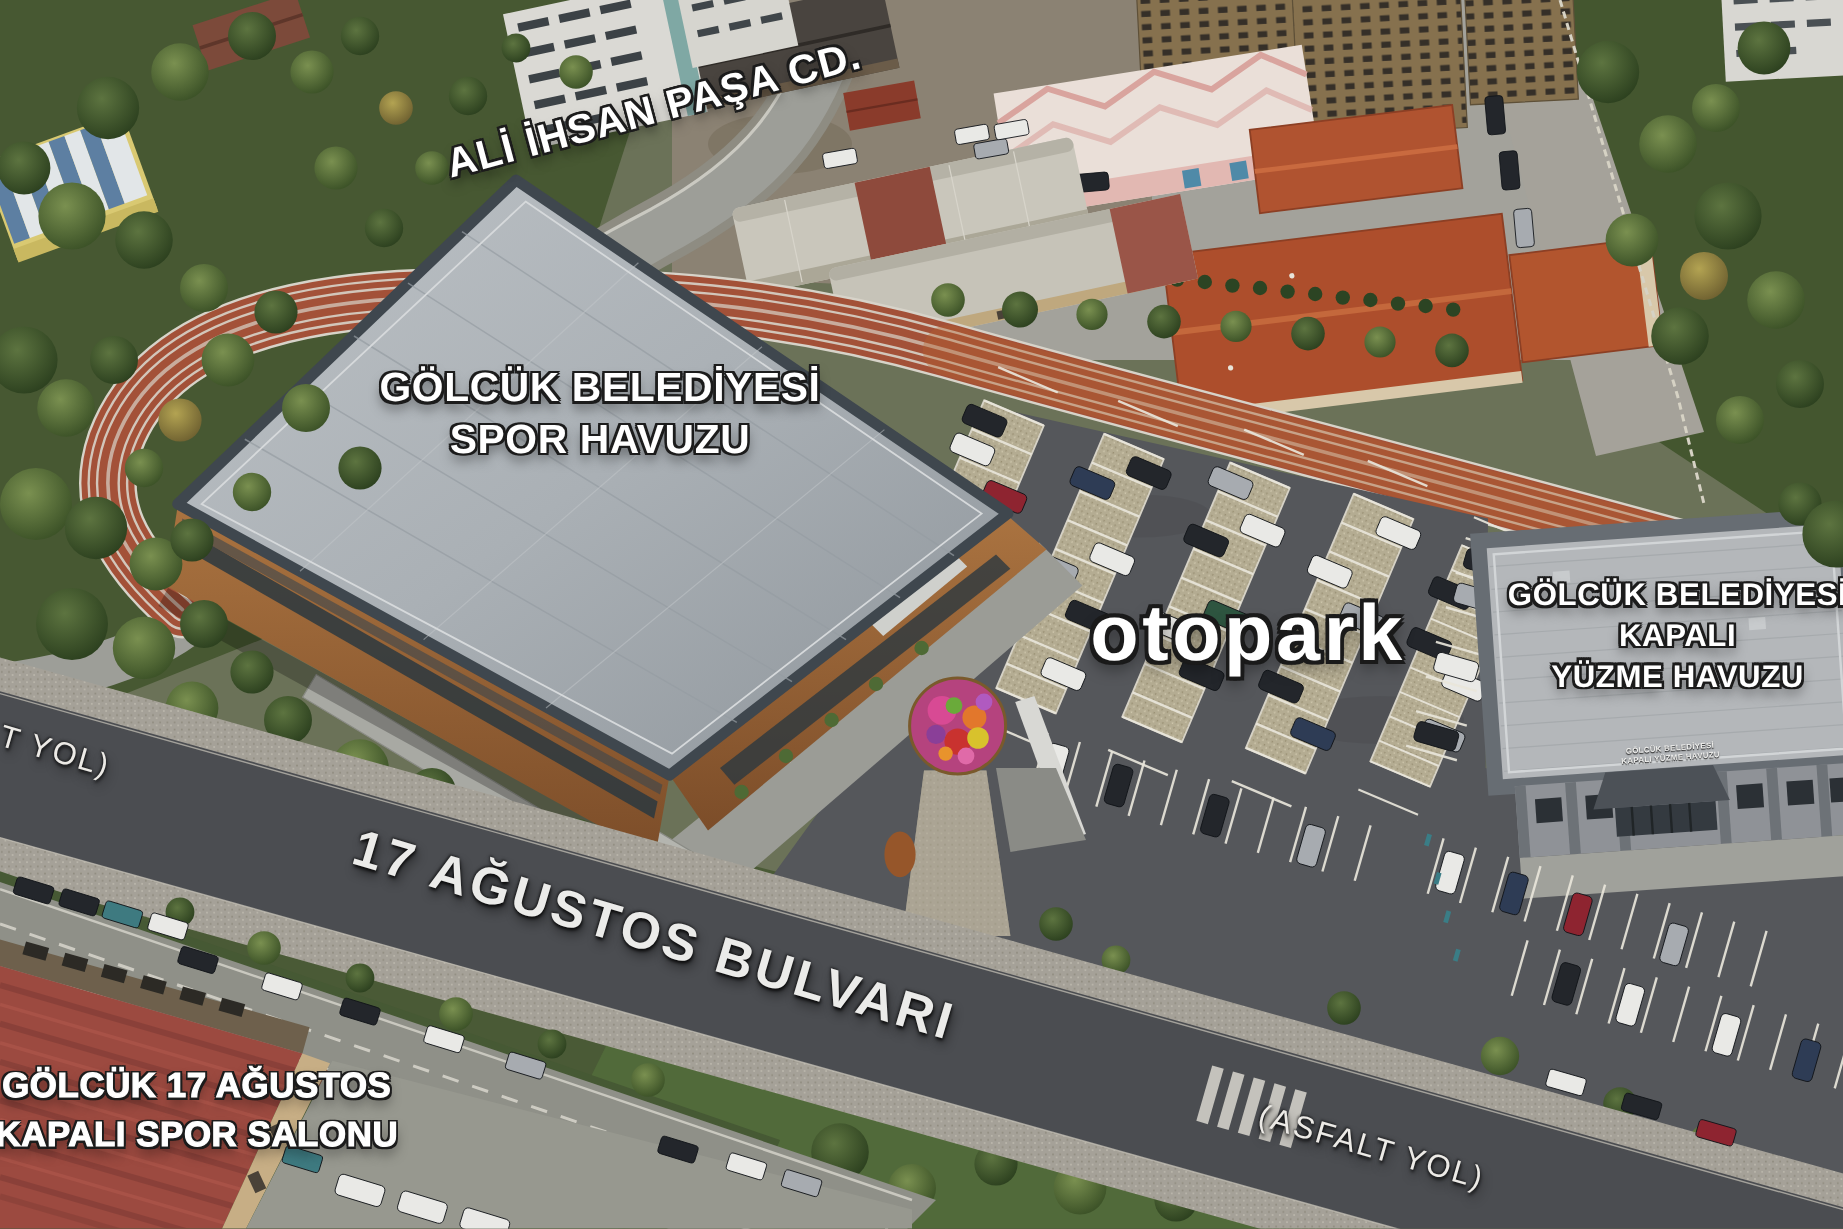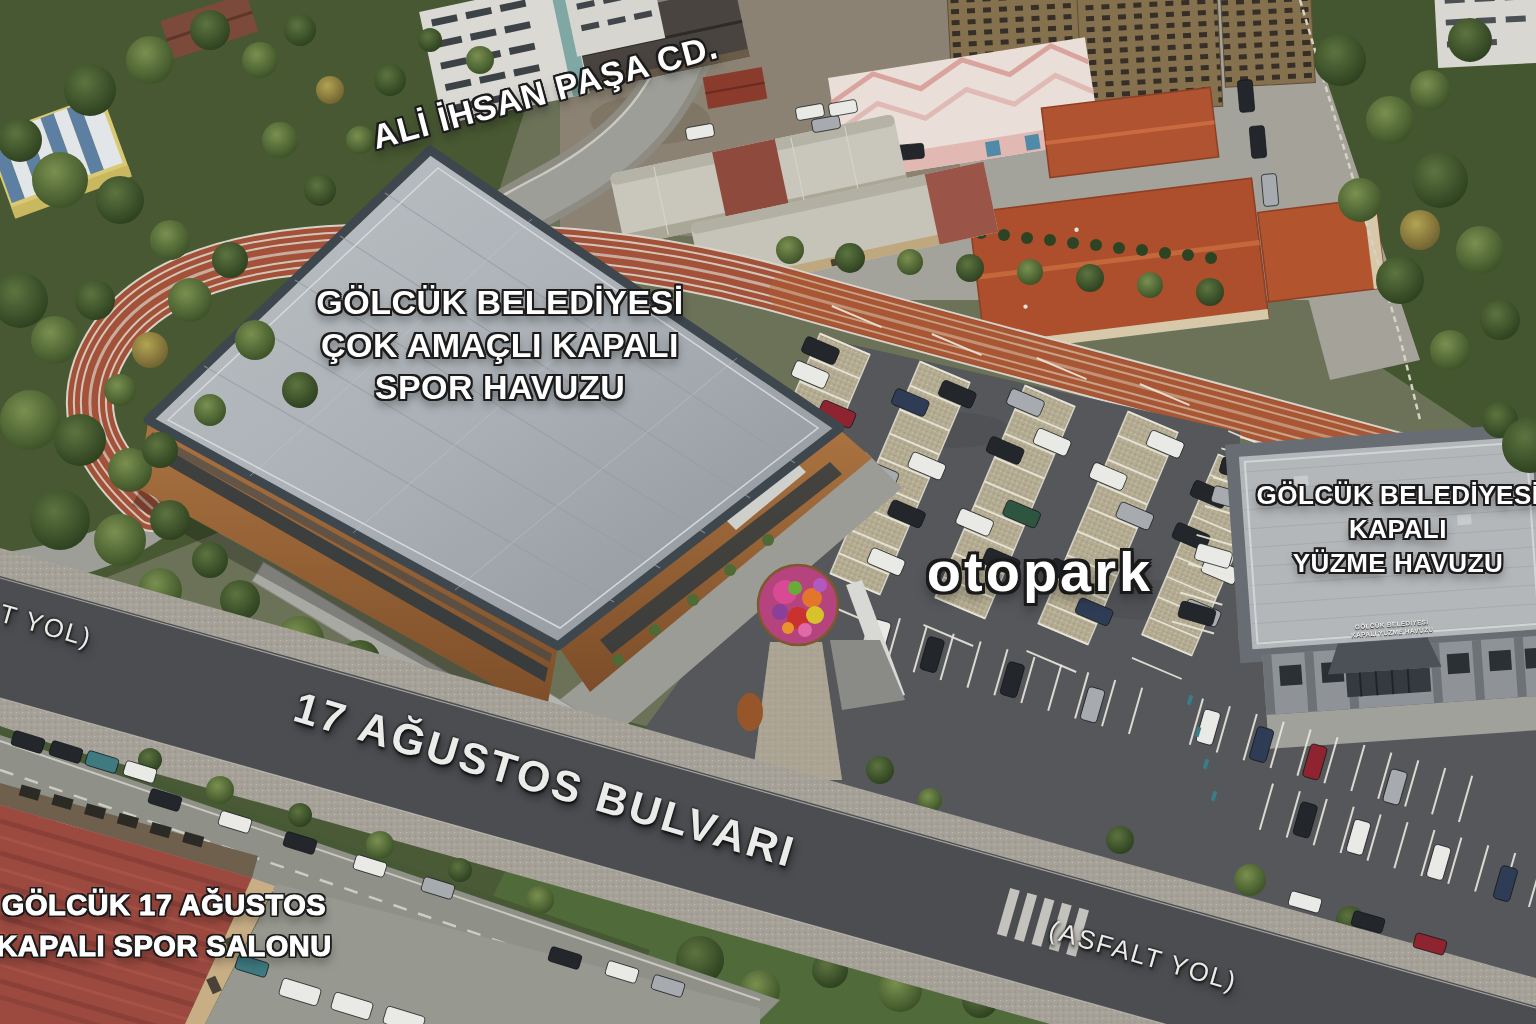--- a/index.html
+++ b/index.html
@@ -11,21 +11,21 @@
   .cN{fill:#2e3c55}.cG{fill:#2e5540}.cT{fill:#3e7a80}
   .pl{fill:#e8e5da;opacity:.92}
   .lbl{position:absolute;color:#fff;font-weight:bold;white-space:nowrap;z-index:5;}
   .outline-strong{text-shadow:2px 0 0 #1c1c1c,-2px 0 0 #1c1c1c,0 2px 0 #1c1c1c,0 -2px 0 #1c1c1c,
     2px 2px 0 #1c1c1c,-2px 2px 0 #1c1c1c,2px -2px 0 #1c1c1c,-2px -2px 0 #1c1c1c,0 6px 10px rgba(0,0,0,.5);}
   .outline-xl{text-shadow:3px 0 0 #1a1a1a,-3px 0 0 #1a1a1a,0 3px 0 #1a1a1a,0 -3px 0 #1a1a1a,
     3px 3px 0 #1a1a1a,-3px 3px 0 #1a1a1a,3px -3px 0 #1a1a1a,-3px -3px 0 #1a1a1a,0 7px 12px rgba(0,0,0,.5);}
   .soft{text-shadow:1px 2px 3px rgba(0,0,0,.85),-1px -1px 2px rgba(0,0,0,.5),3px 5px 9px rgba(0,0,0,.45);}
   #lbl-street{left:545px;top:92px;transform:translate(-50%,-50%) rotate(-15deg);font-size:34px;letter-spacing:1px;}
   #lbl-mainhall{left:500px;top:345px;transform:translate(-50%,-50%);font-size:34px;line-height:1.25;text-align:center;letter-spacing:.5px;}
-  #lbl-otopark{left:1040px;top:527px;transform:translate(-50%,-50%);font-size:56px;letter-spacing:3px;margin-top:44px;}
+  #lbl-otopark{left:1040px;top:527px;transform:translate(-50%,-50%);font-size:66px;letter-spacing:3px;}
   #lbl-pool{left:1398px;top:530px;transform:translate(-50%,-50%);font-size:26px;line-height:1.3;text-align:center;letter-spacing:.5px;}
   #lbl-blvd{left:545px;top:780px;transform:translate(-50%,-50%) rotate(16.5deg);font-size:43px;
             letter-spacing:3px;color:#ebebe9;}
   #lbl-asfr{left:1143px;top:956px;transform:translate(-50%,-50%) rotate(16deg);font-size:26px;letter-spacing:2px;color:#eceae6;font-weight:normal;}
   #lbl-asfl{left:46px;top:626px;transform:translate(-50%,-50%) rotate(16deg);font-size:26px;letter-spacing:2px;color:#eceae6;font-weight:normal;}
   #lbl-oldhall{left:164px;top:926px;transform:translate(-50%,-50%);font-size:29px;line-height:1.4;
                text-align:center;-webkit-text-stroke:1px #fff;letter-spacing:.5px;}
   #lbl-poolsign{left:1392px;top:629px;transform:translate(-50%,-50%) rotate(-4deg);font-size:6.5px;
                 line-height:1.3;text-align:center;color:#eeeeec;font-weight:bold;
                 text-shadow:0 1px 1px rgba(0,0,0,.9);letter-spacing:.3px;}
@@ -678,21 +678,20 @@
   <rect class="car cW" transform="translate(1305,902) rotate(16)" x="-16" y="-7.5" width="32" height="15" rx="3"></rect>
   <rect class="car cD" transform="translate(1368,922) rotate(16)" x="-16" y="-7.5" width="32" height="15" rx="3"></rect>
   <rect class="car cR" transform="translate(1430,944) rotate(16)" x="-16" y="-7.5" width="32" height="15" rx="3"></rect>
 </g>
 </svg>
 
 <div class="lbl outline-strong" id="lbl-street">ALİ İHSAN PAŞA CD.</div>
 
 <div class="lbl outline-strong" id="lbl-mainhall">
   <div>GÖLCÜK BELEDİYESİ</div>
-  <div>ÇOK AMAÇLI KAPALI</div>
   <div>SPOR HAVUZU</div>
 </div>
 
 <div class="lbl outline-xl" id="lbl-otopark">otopark</div>
 
 <div class="lbl outline-strong" id="lbl-pool">
   <div>GÖLCÜK BELEDİYESİ</div>
   <div>KAPALI</div>
   <div>YÜZME HAVUZU</div>
 </div>

